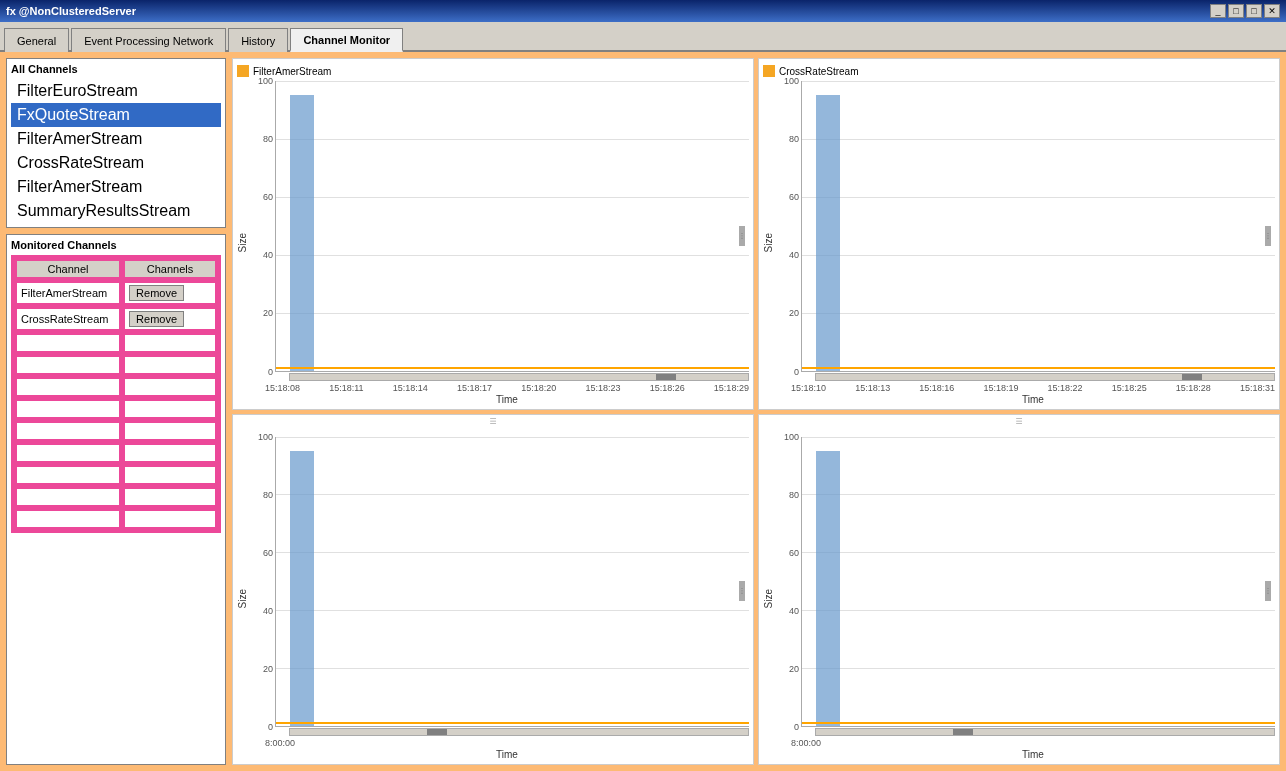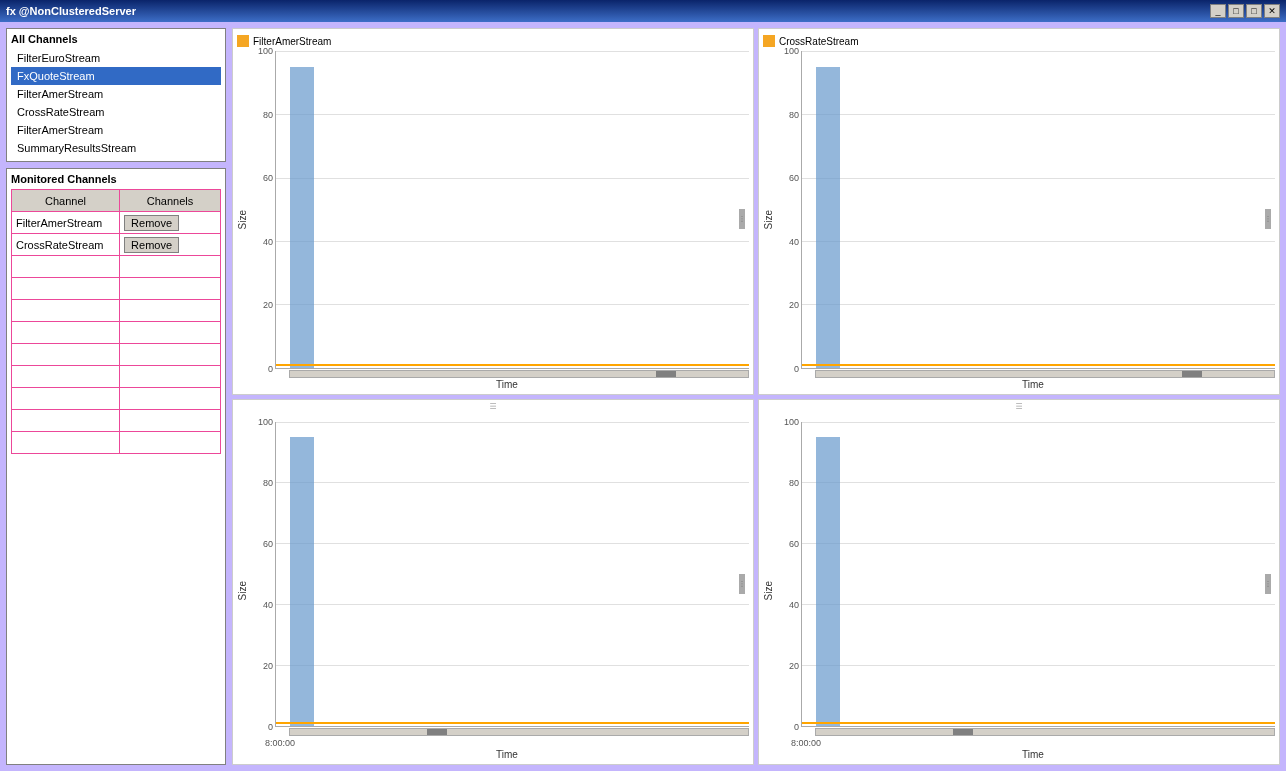--- a/index.html
+++ b/index.html
@@ -56,21 +56,21 @@
       background: #f0f0f0;
       border-bottom: 2px solid #f0f0f0;
       font-weight: bold;
       z-index: 1;
     }
 
     .content-area {
       display: flex;
       flex: 1;
       overflow: hidden;
-      background: #c4b5fd;
+      background: #fdba74;
       padding: 6px;
       gap: 6px;
     }
 
     .left-panel {
       display: flex;
       flex-direction: column;
       gap: 6px;
       width: 220px;
       flex-shrink: 0;
@@ -89,33 +89,33 @@
       color: #000;
     }
 
     .channel-list {
       list-style: none;
       width: 100%;
     }
     .channel-item {
       padding: 3px 6px;
       cursor: pointer;
-      font-size: 11px;
+      font-size: 16px;
     }
     .channel-item.selected {
       background: #316ac5;
       color: white;
     }
 
     .monitored-table {
       width: 100%;
       border-collapse: collapse;
     }
     .monitored-table th, .monitored-table td {
-      border: 1px solid #ec4899;
+      border: 6px solid #ec4899;
       padding: 2px 4px;
       font-size: 11px;
       text-align: left;
       height: 22px;
     }
     .monitored-table th {
       background: #d4d0c8;
       font-weight: normal;
       text-align: center;
     }
@@ -253,20 +253,34 @@
     <div class="title-bar-buttons">
       <button class="title-bar-btn">_</button>
       <button class="title-bar-btn">□</button>
       <button class="title-bar-btn">□</button>
       <button class="title-bar-btn">✕</button>
     </div>
   </div>
 
   <div class="window-body">
 
+    <div class="tabs">
+      <div class="tab">
+        <span>General</span>
+      </div>
+      <div class="tab">
+        <span>Event Processing Network</span>
+      </div>
+      <div class="tab">
+        <span>History</span>
+      </div>
+      <div class="tab active">
+        <span>Channel Monitor</span>
+      </div>
+    </div>
 
     <div class="content-area">
 
       <div class="left-panel">
 
         <div class="panel-box">
           <div class="panel-title">All Channels</div>
           <ul class="channel-list">
             <li class="channel-item">FilterEuroStream</li>
             <li class="channel-item selected">FxQuoteStream</li>
@@ -377,20 +391,30 @@
                   </div>
                 </div>
               </div>
 
               <div style="padding-left:24px; margin-top:1px;">
                 <div class="scrollbar-h">
                   <div class="scrollbar-thumb" style="left:80%;"></div>
                 </div>
               </div>
 
+              <div class="x-axis-ticks">
+                <span>15:18:08</span>
+                <span>15:18:11</span>
+                <span>15:18:14</span>
+                <span>15:18:17</span>
+                <span>15:18:20</span>
+                <span>15:18:23</span>
+                <span>15:18:26</span>
+                <span>15:18:29</span>
+              </div>
               <div class="x-axis-label">Time</div>
             </div>
           </div>
         </div>
 
         <div class="chart-container">
           <div class="chart-legend">
             <div class="legend-color" style="background:#f5a623;"></div>
             <span>CrossRateStream</span>
           </div>
@@ -417,20 +441,30 @@
                   <div style="position:absolute; right:4px; top:50%; width:6px; height:20px; background:#aaa; display:flex; flex-direction:column; align-items:center; justify-content:center; cursor:pointer;">
                     <div style="font-size:7px; color:#666;">⋮</div>
                   </div>
                 </div>
               </div>
               <div style="padding-left:24px; margin-top:1px;">
                 <div class="scrollbar-h">
                   <div class="scrollbar-thumb" style="left:80%;"></div>
                 </div>
               </div>
+              <div class="x-axis-ticks">
+                <span>15:18:10</span>
+                <span>15:18:13</span>
+                <span>15:18:16</span>
+                <span>15:18:19</span>
+                <span>15:18:22</span>
+                <span>15:18:25</span>
+                <span>15:18:28</span>
+                <span>15:18:31</span>
+              </div>
               <div class="x-axis-label">Time</div>
             </div>
           </div>
         </div>
 
         <div class="chart-container">
           <div class="chart-legend" style="min-height:16px;">
 
             <div style="position:absolute; top:2px; left:50%; transform:translateX(-50%); font-size:8px; color:#aaa;">☰</div>
           </div>

